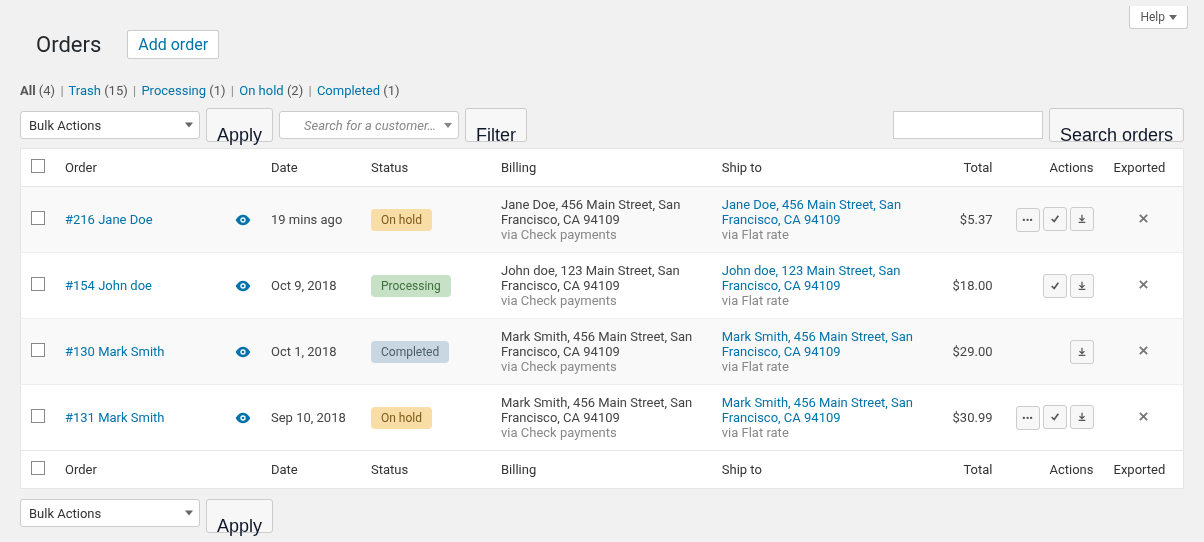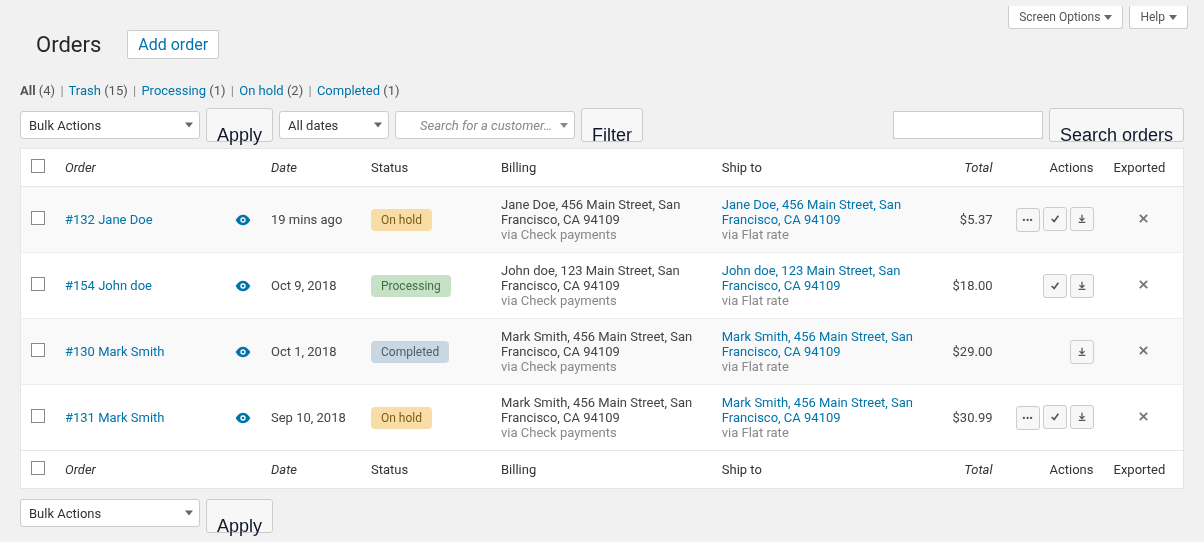--- a/index.html
+++ b/index.html
@@ -131,21 +131,21 @@
     font-weight: 400;
   }
   table.orders thead th, table.orders tfoot th {
     border-bottom: 1px solid #e5e5e5;
     color: #333;
     font-size: 13px;
   }
   table.orders tfoot th { border-top: 1px solid #e5e5e5; border-bottom: none; }
   table.orders tbody tr { border-top: 1px solid #eee; }
   table.orders tbody tr.alt { background: #f9f9f9; }
-  .sortable { color: #0073aa; font-style: italic; }
+  .sortable { color: #0073aa; }
   .chk {
     width: 14px; height: 14px; border: 1px solid #888; display: inline-block; background: #fff;
   }
   .eye-icon svg { width: 16px; height: 12px; display: block; }
   .status-pill {
     display: inline-block;
     padding: 4px 10px;
     border-radius: 4px;
     font-size: 12px;
   }
@@ -178,24 +178,20 @@
   .col-total { width: 70px; }
   .col-actions { width: 100px; }
   .col-exported { width: 80px; }
   .below-table { margin-top: 10px; display: flex; gap: 6px; }
   .bulk-select { width: 180px; }
 </style>
 </head>
 <body>
 
 <div class="topright">
-  <div class="screen-btn">
-    <span>Screen Options</span>
-    <span class="caret-down"></span>
-  </div>
   <div class="screen-btn">
     <span>Help</span>
     <span class="caret-down"></span>
   </div>
 </div>
 
 <div class="wrap">
   <div class="header-row">
     <h1>Orders</h1>
     <a class="page-title-action">Add order</a>
@@ -218,24 +214,20 @@
     <span class="count">(1)</span>
   </div>
 
   <div class="bar">
     <div class="bar-left">
       <div class="fake-select bulk-select">
         <span>Bulk Actions</span>
         <span class="caret-down"></span>
       </div>
       <button class="btn">Apply</button>
-      <div class="fake-select" style="width:110px">
-        <span>All dates</span>
-        <span class="caret-down"></span>
-      </div>
       <div class="cust-search">
         <span>Search for a customer…</span>
         <span class="caret-down"></span>
       </div>
       <button class="btn">Filter</button>
     </div>
     <div class="bar-right">
       <input type="text" class="search-input" style="">
       <button class="btn">Search orders</button>
     </div>
@@ -251,21 +243,21 @@
         <th>Billing</th>
         <th>Ship to</th>
         <th class="col-total total-col sortable">Total</th>
         <th class="col-actions actions-cell">Actions</th>
         <th class="col-exported">Exported</th>
       </tr>
     </thead>
     <tbody id="orders-body">
         <tr class="alt">
           <td class="col-chk"><span class="chk"></span></td>
-          <td class="col-order"><a class="link">#132 Jane Doe</a></td>
+          <td class="col-order"><a class="link">#216 Jane Doe</a></td>
           <td style="width:30px"><span class="eye-icon"><svg viewBox="0 0 24 16">
                 <path fill="#0073aa" d="M12 0C5 0 1 8 1 8s4 8 11 8 11-8 11-8S19 0 12 0zm0 12a4 4 0 110-8 4 4 0 010 8z"></path>
                 <circle cx="12" cy="8" r="2" fill="#0073aa"></circle>
               </svg></span></td>
           <td class="col-date">19 mins ago</td>
           <td class="col-status"><span class="status-pill st-onhold">On hold</span></td>
           <td>
             <div>Jane Doe, 456 Main Street, San Francisco, CA 94109</div>
             <div class="muted-italic">via Check payments</div>
           </td>

